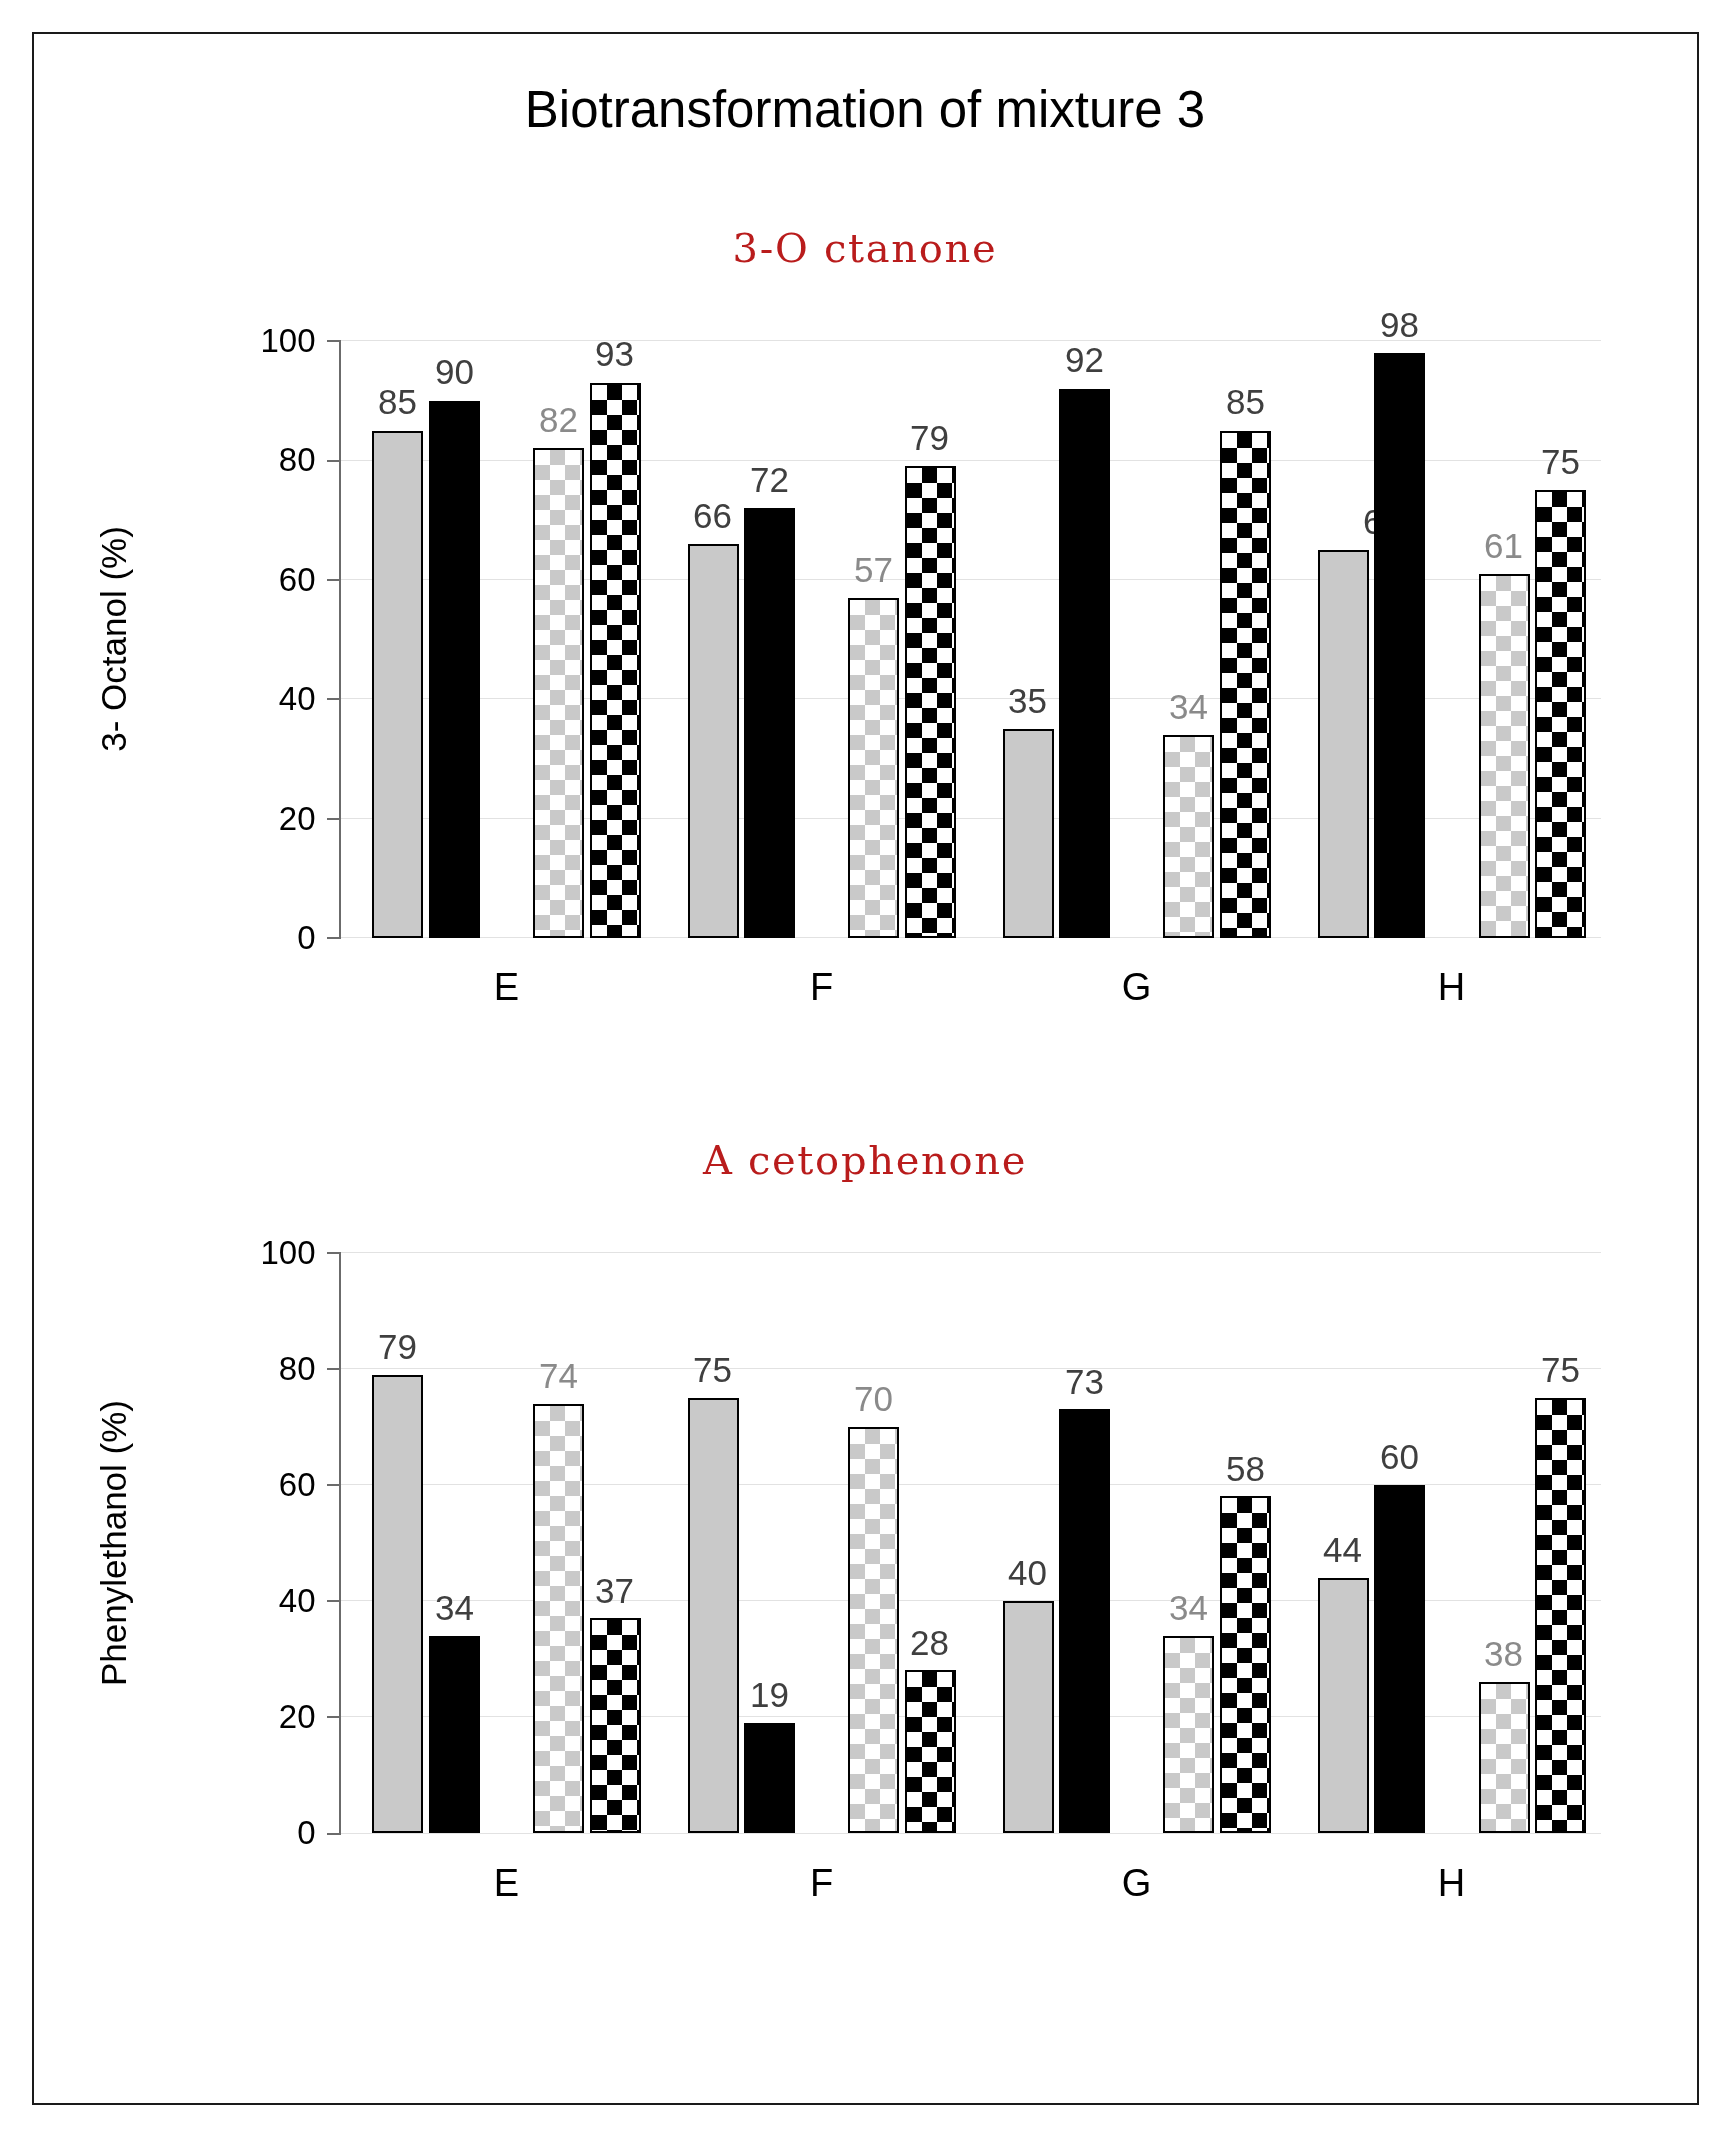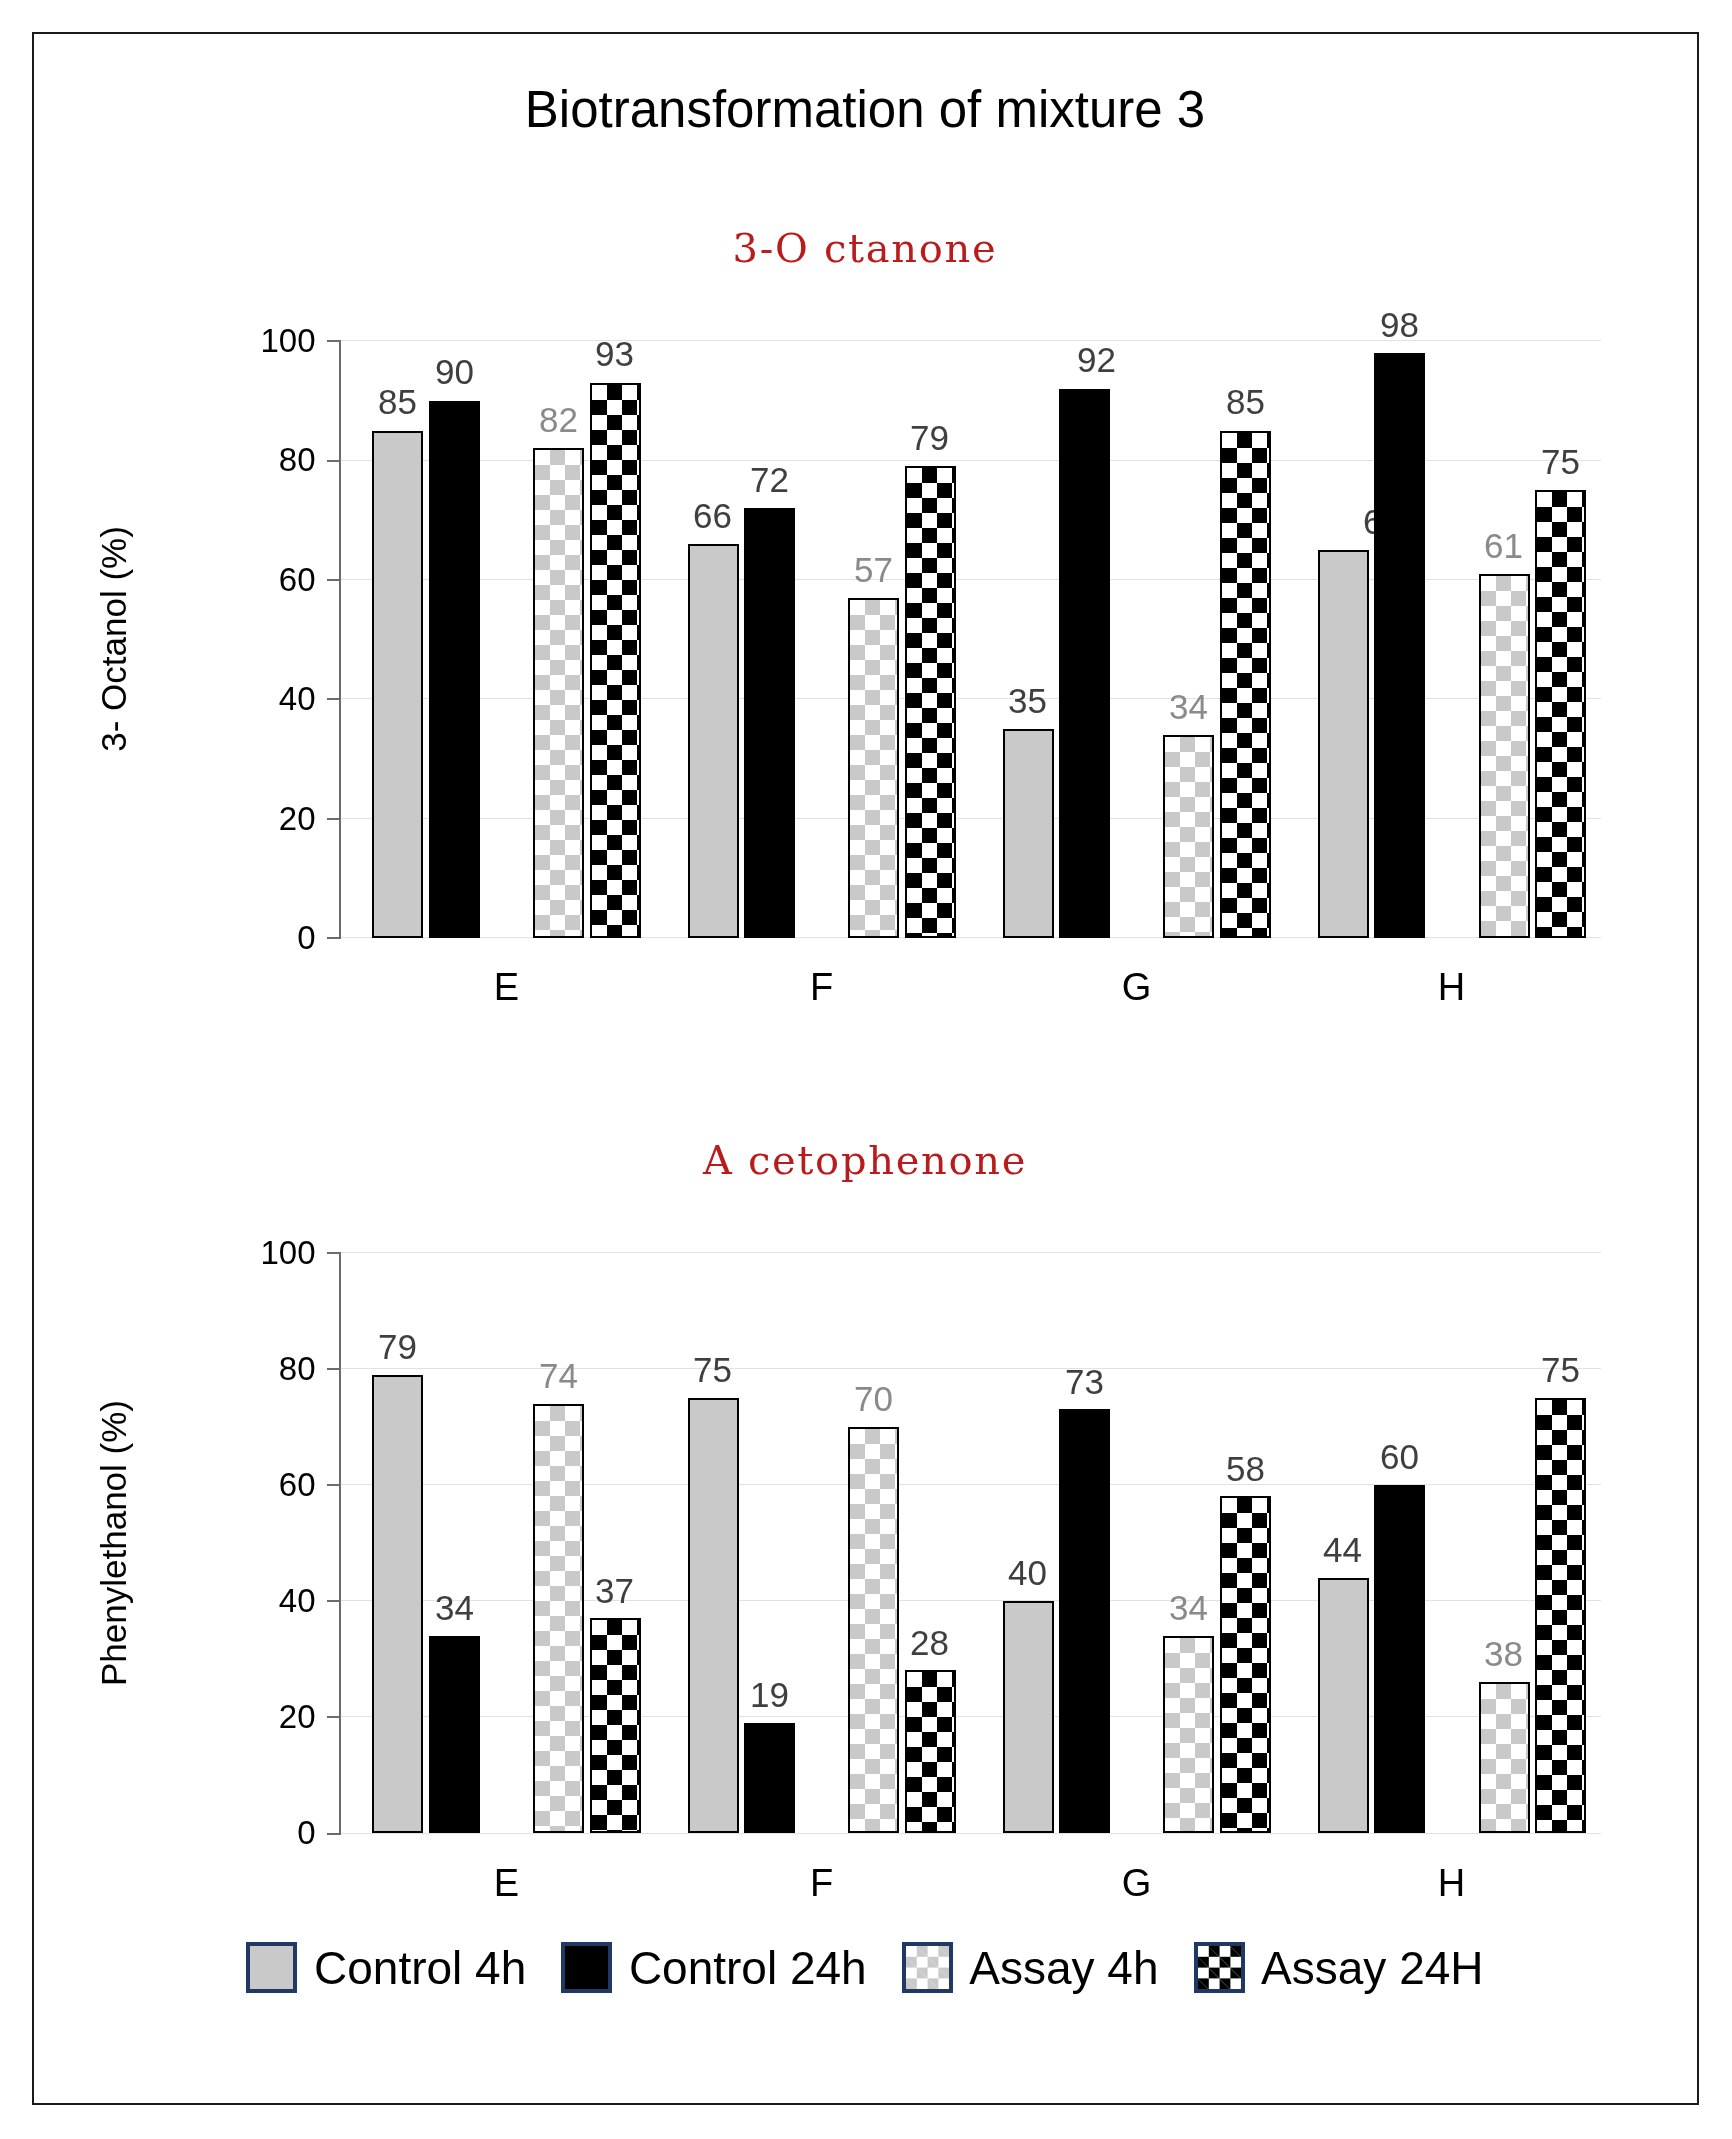--- a/index.html
+++ b/index.html
@@ -217,21 +217,21 @@
         <div class="bar control24" style="left: 403px; width: 51px; height: 430px;"></div>
         <div class="barlabel dark" style="left: 429px; top: 119px;">72</div>
         <div class="bar assay4" style="left: 507px; width: 51px; height: 340px;"></div>
         <div class="barlabel grey" style="left: 533px; top: 209px;">57</div>
         <div class="bar assay24" style="left: 564px; width: 51px; height: 472px;"></div>
         <div class="barlabel dark" style="left: 589px; top: 77px;">79</div>
         <div class="catlabel" style="left: 481px; top: 625px;">F</div>
         <div class="bar control4" style="left: 662px; width: 51px; height: 209px;"></div>
         <div class="barlabel dark" style="left: 687px; top: 340px;">35</div>
         <div class="bar control24" style="left: 718px; width: 51px; height: 549px;"></div>
-        <div class="barlabel dark" style="left: 744px; top: -0.3px; margin-left: 12px;">92</div>
+        <div class="barlabel dark" style="left: 744px; top: -0.3px;">92</div>
         <div class="bar assay4" style="left: 822px; width: 51px; height: 203px;"></div>
         <div class="barlabel grey" style="left: 848px; top: 346px;">34</div>
         <div class="bar assay24" style="left: 879px; width: 51px; height: 507px;"></div>
         <div class="barlabel dark" style="left: 905px; top: 41px;">85</div>
         <div class="catlabel" style="left: 796px; top: 625px;">G</div>
         <div class="bar control4" style="left: 977px; width: 51px; height: 388px;"></div>
         <div class="barlabel dark" style="left: 1042px; top: 161px;">65</div>
         <div class="bar control24" style="left: 1033px; width: 51px; height: 585px;"></div>
         <div class="barlabel dark" style="left: 1059px; top: -36px;">98</div>
         <div class="bar assay4" style="left: 1138px; width: 51px; height: 364px;"></div>
@@ -297,33 +297,15 @@
         <div class="bar control24" style="left: 1033px; width: 51px; height: 348px;"></div>
         <div class="barlabel dark" style="left: 1059px; top: 184px;">60</div>
         <div class="bar assay4" style="left: 1138px; width: 51px; height: 151px;"></div>
         <div class="barlabel grey" style="left: 1163px; top: 381px;">38</div>
         <div class="bar assay24" style="left: 1194px; width: 51px; height: 435px;"></div>
         <div class="barlabel dark" style="left: 1220px; top: 97px;">75</div>
         <div class="catlabel" style="left: 1111px; top: 609px;">H</div>
       </div>
   </div>
 
-  <div class="legend" id="legend" style="top:1907px;">
-      <div class="legend-item">
-        <div class="legend-swatch control4"></div>
-        <div class="legend-label">Control 4h</div>
-      </div>
-      <div class="legend-item">
-        <div class="legend-swatch control24"></div>
-        <div class="legend-label">Control 24h</div>
-      </div>
-      <div class="legend-item">
-        <div class="legend-swatch assay4"></div>
-        <div class="legend-label">Assay 4h</div>
-      </div>
-      <div class="legend-item">
-        <div class="legend-swatch assay24"></div>
-        <div class="legend-label">Assay 24H</div>
-      </div>
-    </div>
 
 </div>
 
 
 </body></html>

